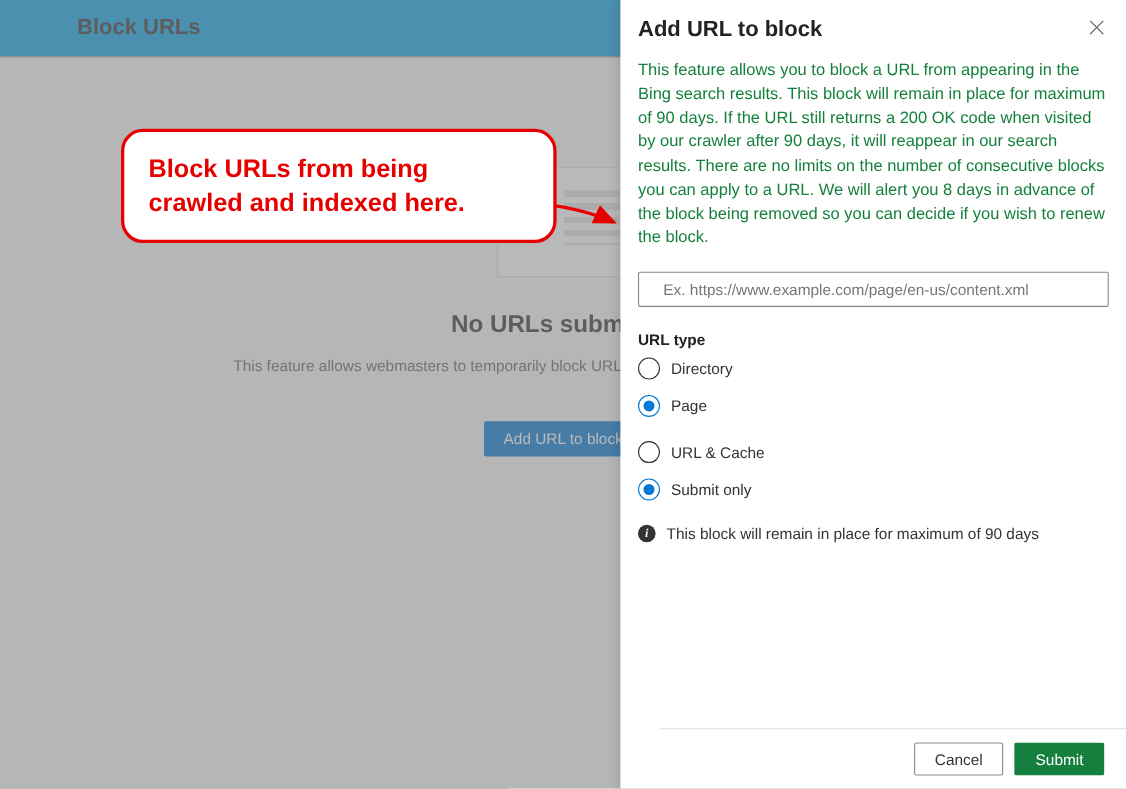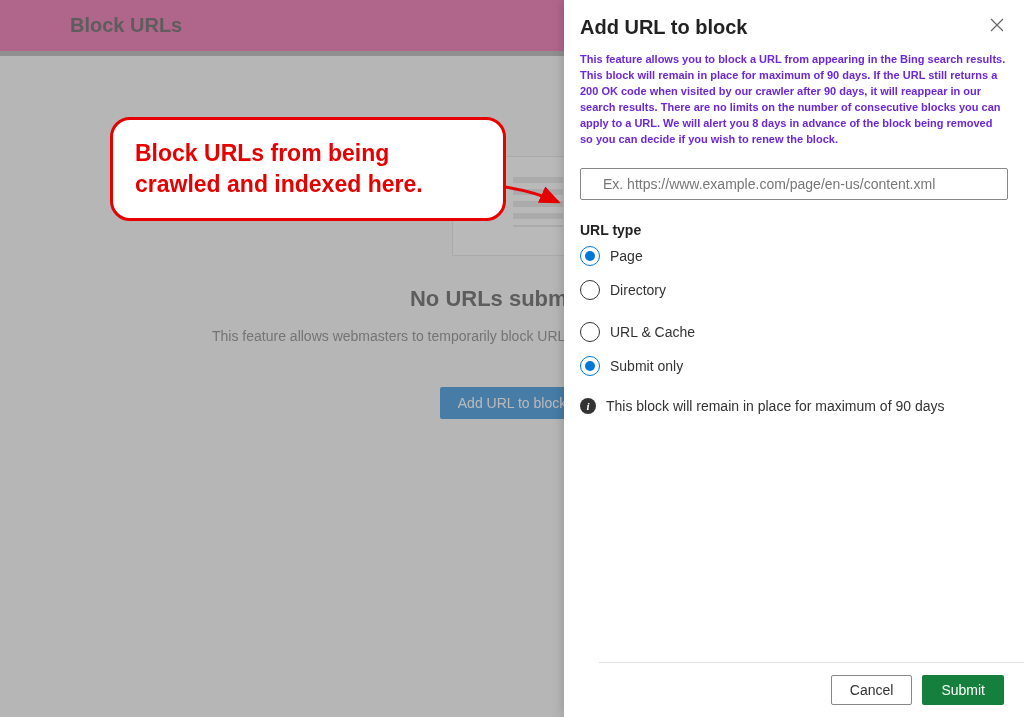--- a/index.html
+++ b/index.html
@@ -11,22 +11,22 @@
       position: relative;
       background: #fff;
     }
     
     .bg-page {
       position: absolute;
       inset: 0;
       background: #f8f8f8;
     }
     .bg-header {
-      background: #ec4899;
-      border-bottom: 5px solid #a3a3a3;
+      background: #0ea5e9;
+      border-bottom: 1px solid #a3a3a3;
       padding: 14px 0 14px 70px;
     }
     .bg-title {
       font-size: 20px;
       color: #333;
       font-weight: 600;
     }
     .bg-content {
       padding-top: 100px;
       text-align: center;
@@ -127,25 +127,24 @@
       cursor: pointer;
       padding: 4px;
       color: #666;
     }
     .panel-body {
       padding: 6px 16px 0 16px;
       flex: 1;
       overflow-y: auto;
     }
     .description {
-      font-size: 11px;
-      color: #6d28d9;
+      font-size: 15px;
+      color: #15803d;
       line-height: 1.45;
       margin-bottom: 20px;
-      font-weight: bold;
     }
     .field-label {
       font-size: 14px;
       font-weight: 600;
       color: #222;
       margin-bottom: 8px;
     }
     .required { color: #d13438; }
     .text-input {
       width: 100%;
@@ -282,26 +281,26 @@
   </div>
 
   <div class="panel-body">
     <p class="description">This feature allows you to block a URL from appearing in the Bing search results. This block will remain in place for maximum of 90 days. If the URL still returns a 200 OK code when visited by our crawler after 90 days, it will reappear in our search results. There are no limits on the number of consecutive blocks you can apply to a URL. We will alert you 8 days in advance of the block being removed so you can decide if you wish to renew the block.</p>
 
     <input type="text" class="text-input" placeholder="Ex. https://www.example.com/page/en-us/content.xml" style="">
 
     <div class="field-label">URL type</div>
     <div class="radio-group">
       <div class="radio-row">
+        <div class="radio"></div>
+        <span class="radio-label">Directory</span>
+      </div>
+      <div class="radio-row">
         <div class="radio selected"></div>
         <span class="radio-label">Page</span>
-      </div>
-      <div class="radio-row">
-        <div class="radio"></div>
-        <span class="radio-label">Directory</span>
       </div>
     </div>
 
     <div class="radio-group">
       <div class="radio-row">
         <div class="radio"></div>
         <span class="radio-label">URL &amp; Cache</span>
       </div>
       <div class="radio-row">
         <div class="radio selected"></div>

